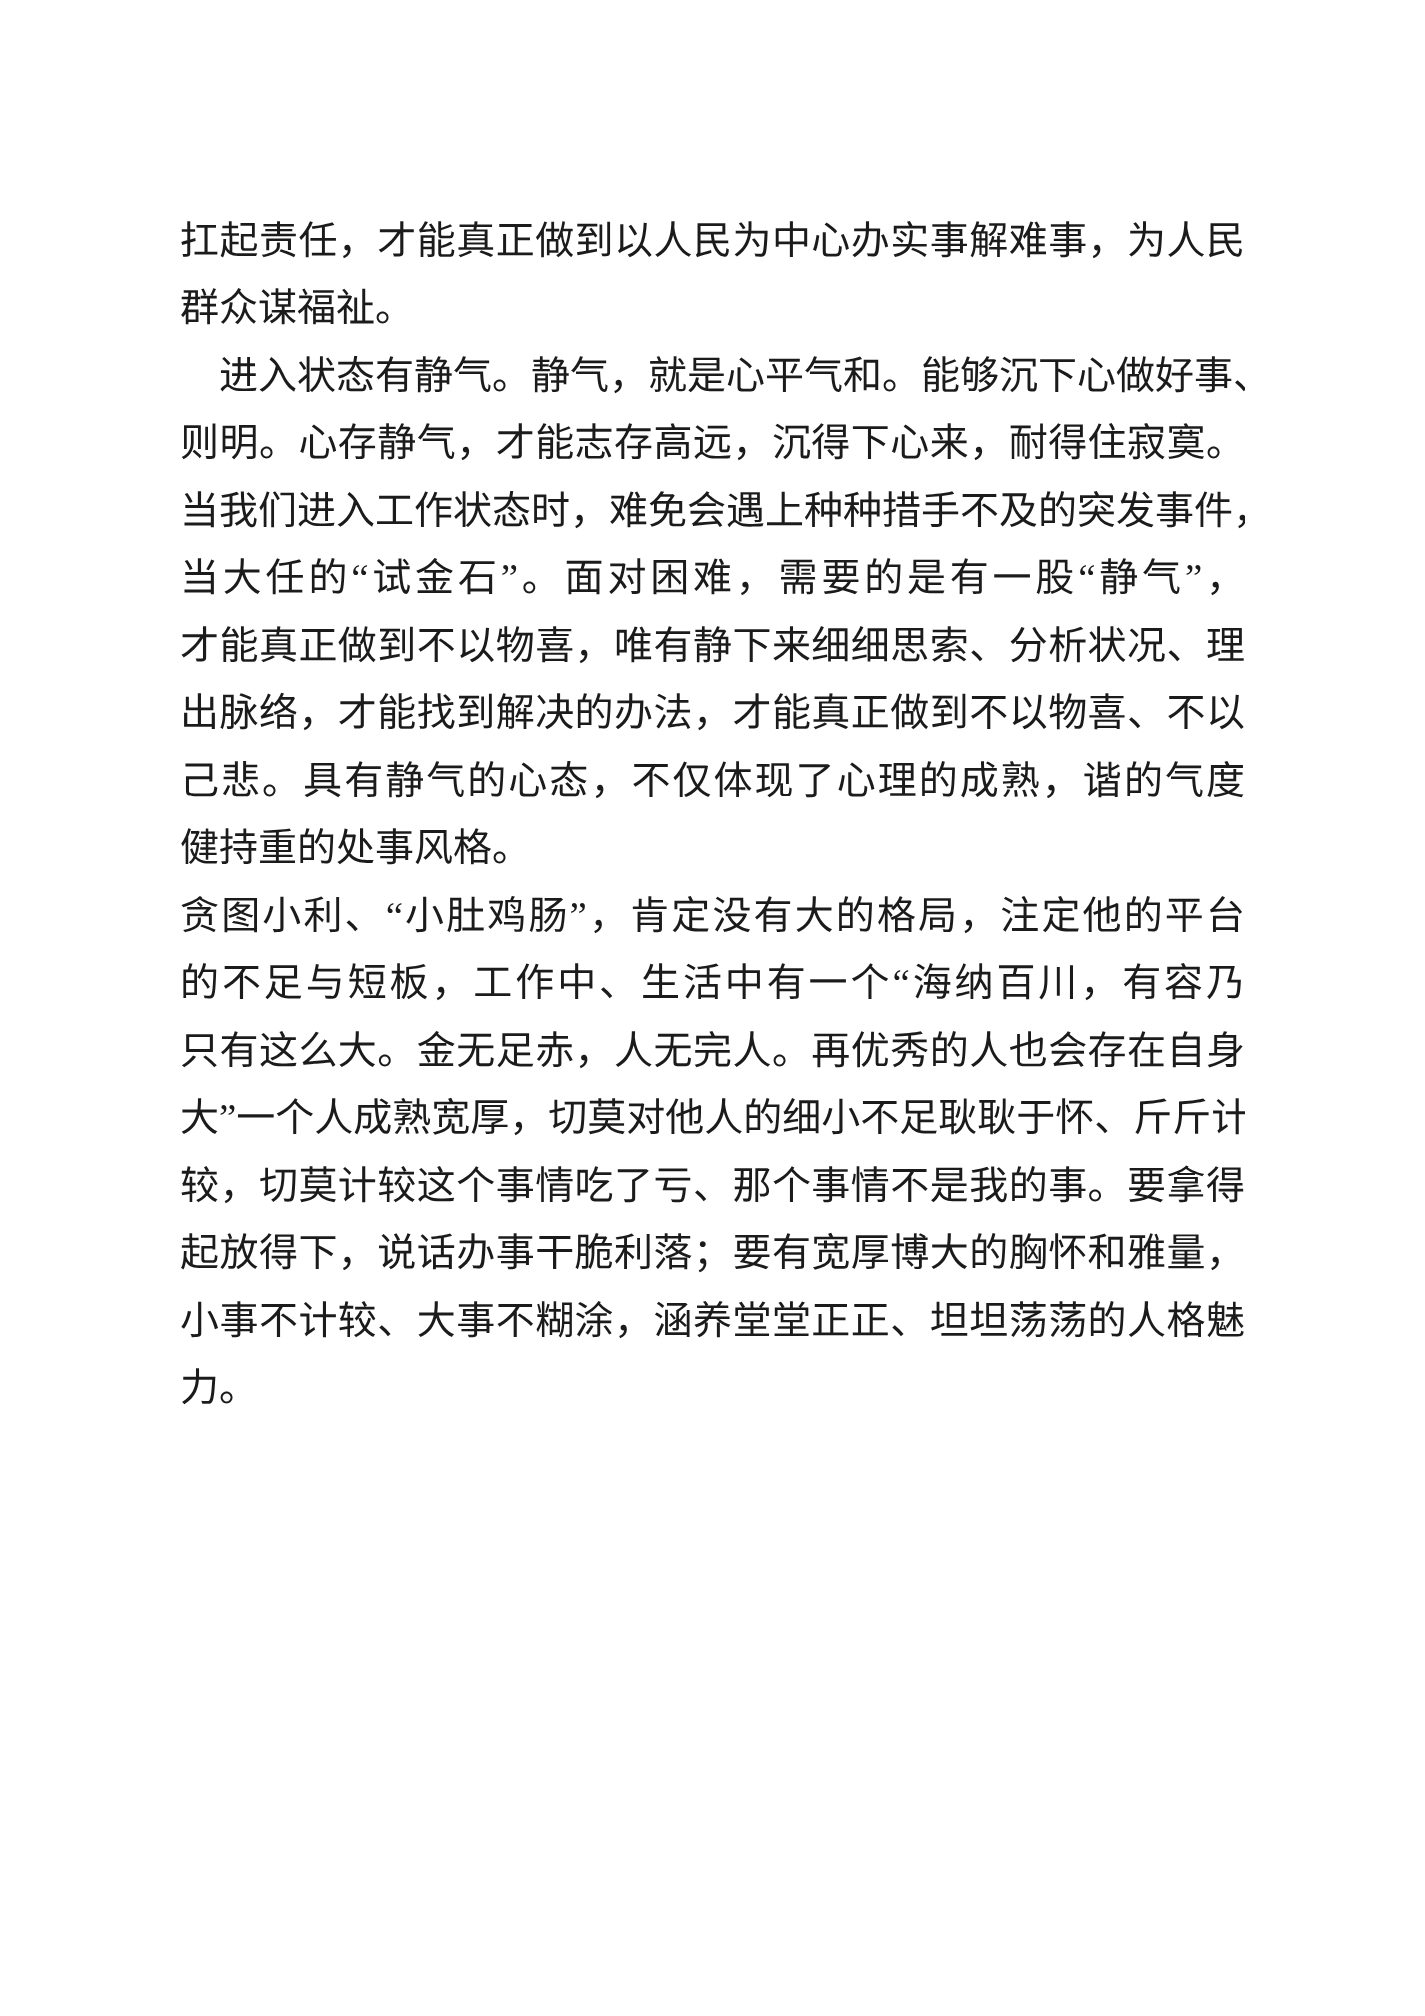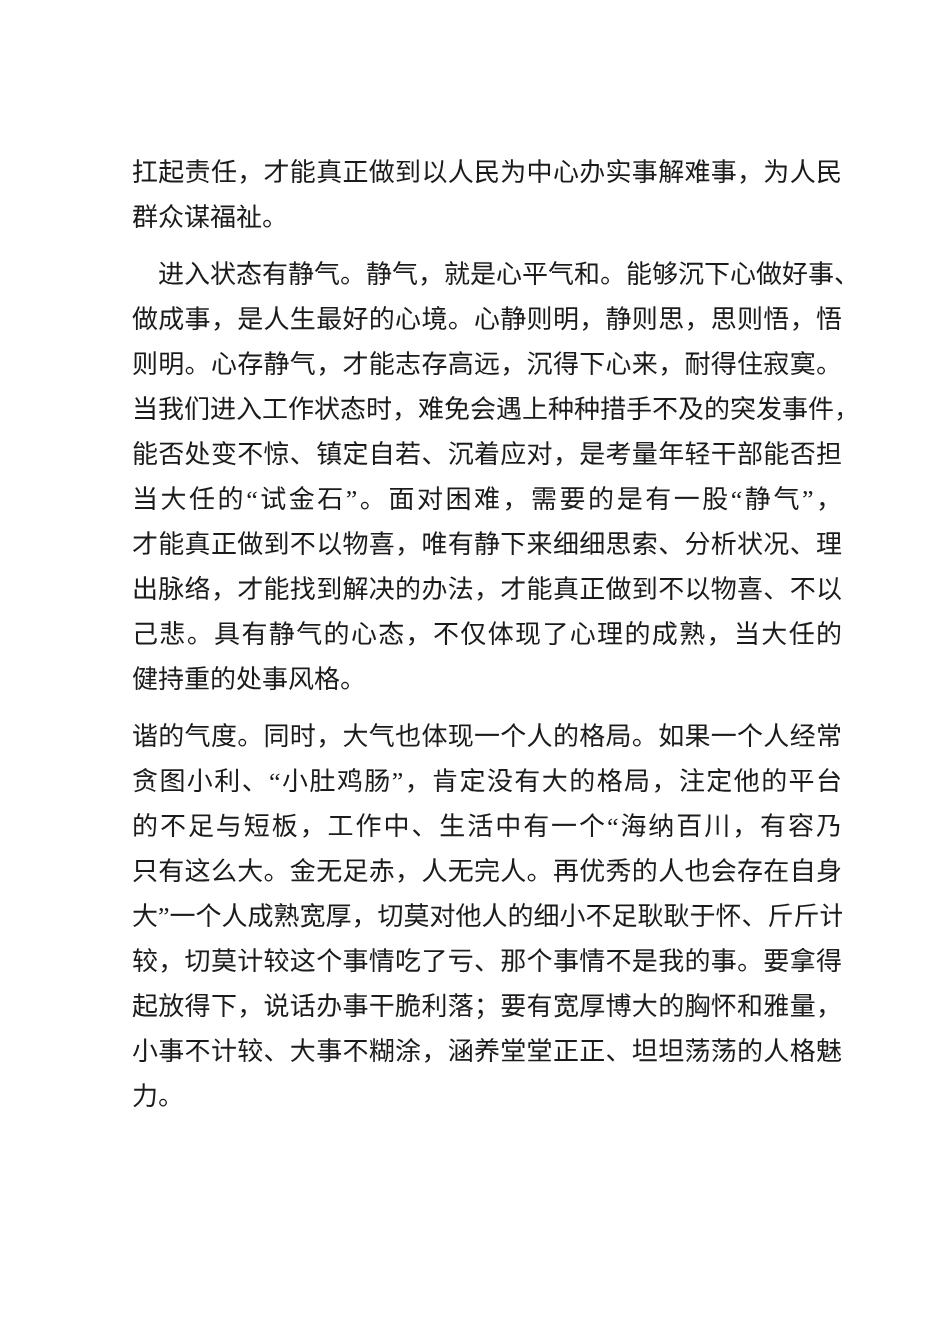--- a/index.html
+++ b/index.html
@@ -20,21 +20,21 @@
     padding: 138px 120px 0 120px;
     background: #ffffff;
   }
   .doc-body {
     width: 710px;
     color: #1b1b1b;
     font-size: 26px;
     line-height: 45px;
   }
   .para {
-    margin: 12px;
+    margin: 0;
     padding: 0;
   }
   .line {
     width: 710px;
     box-sizing: border-box;
     height: 45px;
     white-space: nowrap;
     overflow: hidden;
     text-align: justify;
     text-justify: inter-ideograph;
@@ -55,32 +55,29 @@
 <body>
 
 <div class="page">
   <div class="doc-body" id="doc-body" style="color: rgb(27, 27, 27);">
       <div class="para">
         <div class="line justified">扛起责任，才能真正做到以人民为中心办实事解难事，为人民</div>
         <div class="line lastline">群众谋福祉。</div>
       </div>
       <div class="para">
         <div class="line justified firstline-indent">进入状态有静气。静气，就是心平气和。能够沉下心做好事、</div>
-        <div class="line justified">做成事，是人生最好的心境。心静则明，静则思，思则悟，悟</div>
         <div class="line justified">则明。心存静气，才能志存高远，沉得下心来，耐得住寂寞。</div>
         <div class="line justified">当我们进入工作状态时，难免会遇上种种措手不及的突发事件，</div>
-        <div class="line justified">能否处变不惊、镇定自若、沉着应对，是考量年轻干部能否担</div>
         <div class="line justified">当大任的“试金石”。面对困难，需要的是有一股“静气”，</div>
         <div class="line justified">才能真正做到不以物喜，唯有静下来细细思索、分析状况、理</div>
         <div class="line justified">出脉络，才能找到解决的办法，才能真正做到不以物喜、不以</div>
-        <div class="line justified">己悲。具有静气的心态，不仅体现了心理的成熟，当大任的</div>
+        <div class="line justified">己悲。具有静气的心态，不仅体现了心理的成熟，谐的气度</div>
         <div class="line lastline">健持重的处事风格。</div>
       </div>
       <div class="para">
-        <div class="line justified">谐的气度。同时，大气也体现一个人的格局。如果一个人经常</div>
         <div class="line justified">贪图小利、“小肚鸡肠”，肯定没有大的格局，注定他的平台</div>
         <div class="line justified">的不足与短板，工作中、生活中有一个“海纳百川，有容乃</div>
         <div class="line justified">只有这么大。金无足赤，人无完人。再优秀的人也会存在自身</div>
         <div class="line justified">大”一个人成熟宽厚，切莫对他人的细小不足耿耿于怀、斤斤计</div>
         <div class="line justified">较，切莫计较这个事情吃了亏、那个事情不是我的事。要拿得</div>
         <div class="line justified">起放得下，说话办事干脆利落；要有宽厚博大的胸怀和雅量，</div>
         <div class="line justified">小事不计较、大事不糊涂，涵养堂堂正正、坦坦荡荡的人格魅</div>
         <div class="line lastline">力。</div>
       </div>
     </div>

